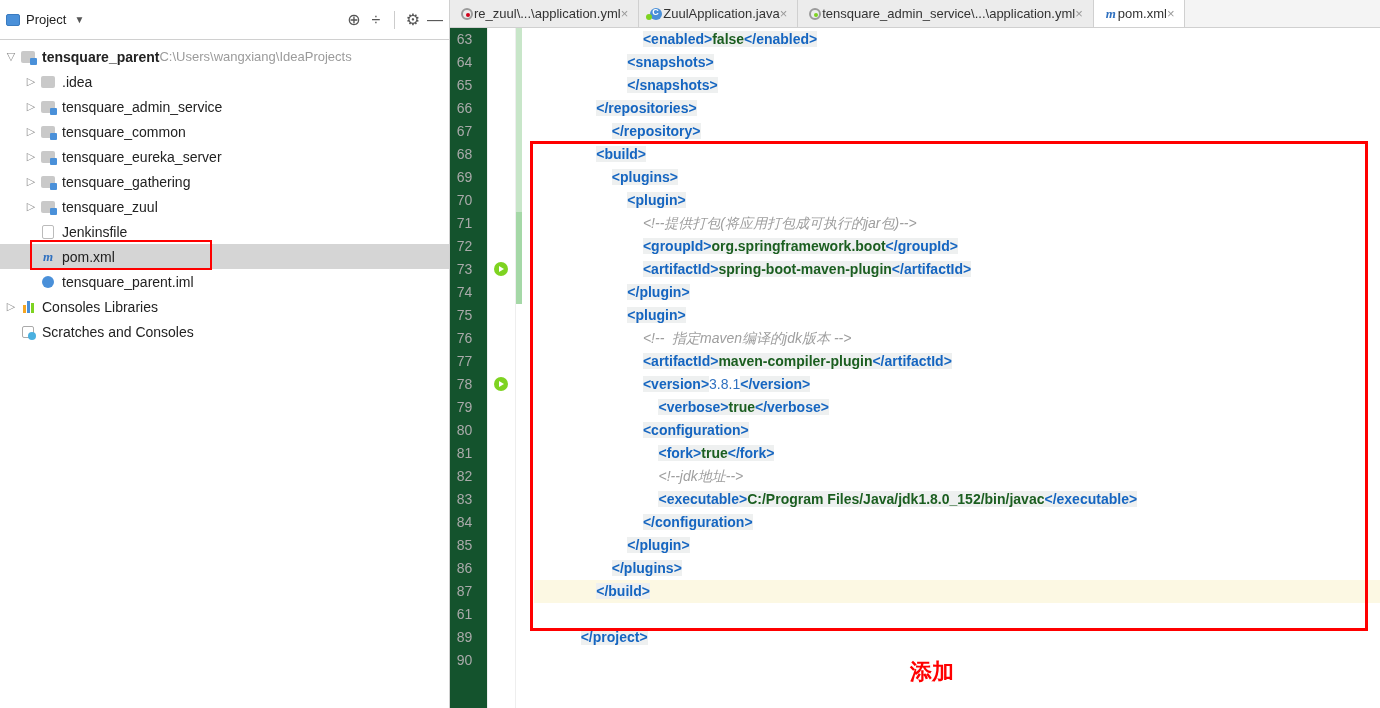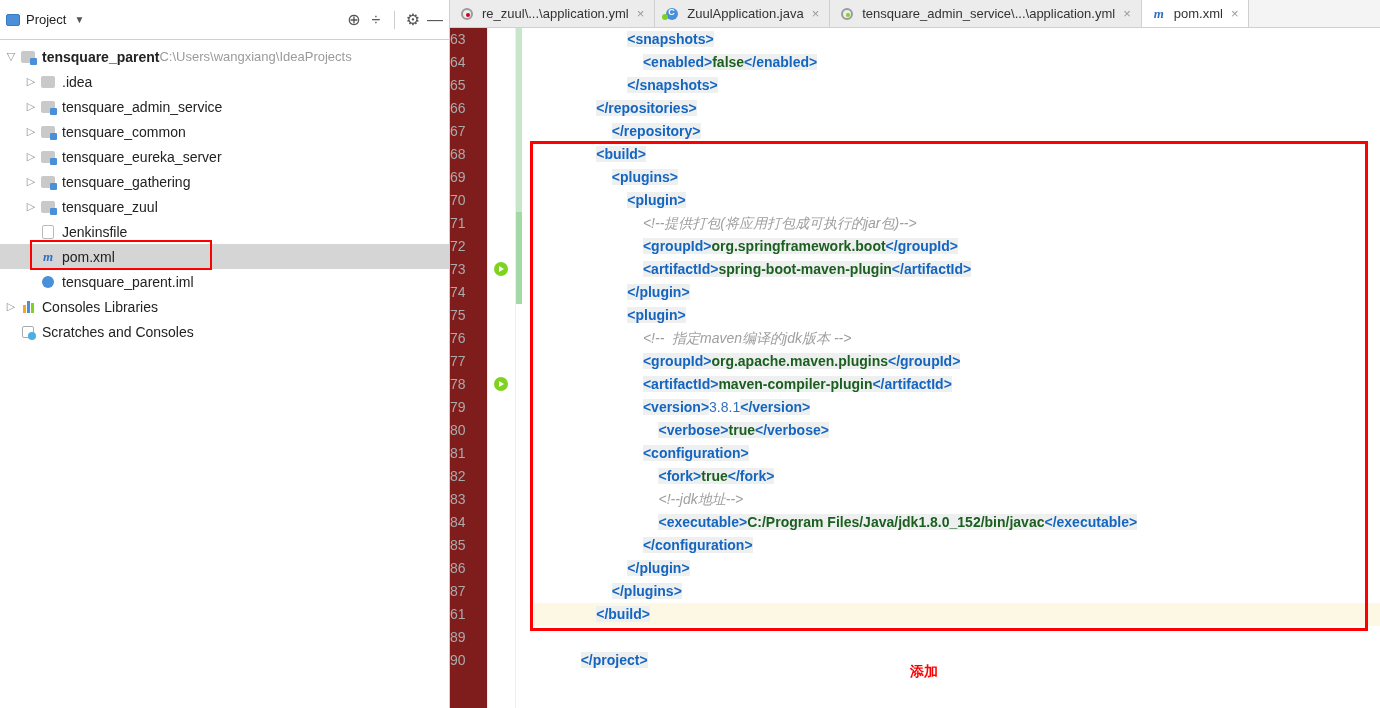--- a/index.html
+++ b/index.html
@@ -31,47 +31,47 @@
 .lib-icon span { width:3px; background:#4a90d9; }
 .lib-icon span:nth-child(1){height:8px;background:#f5a623;} .lib-icon span:nth-child(2){height:12px;} .lib-icon span:nth-child(3){height:10px;background:#7ed321;}
 .scratch-icon { width:12px; height:12px; background:#fff; border:1px solid #aaa; border-radius:2px; position:relative; }
 .scratch-icon::after { content:''; position:absolute; right:-3px; bottom:-3px; width:8px; height:8px; border-radius:50%; background:#4ab0e0; }
 .tree-row .path { color:#9b9b9b; margin-left:0; font-size:13px; }
 .red-box-sel { position:absolute; border:2px solid #f00; pointer-events:none; }
 
 
 .editor { flex:1; display:flex; flex-direction:column; }
 .tabs { height:28px; display:flex; align-items:stretch; border-bottom:1px solid #d0d0d0; background:#f4f4f4; overflow:hidden; }
-.tab { display:flex; align-items:center; gap:8px; padding:0 10px; font-size:13px; color:#333; border-right:1px solid #d0d0d0; cursor:pointer; background:#ececec; white-space:nowrap; }
+.tab { display:flex; align-items:center; gap:0; padding:0 10px; font-size:13px; color:#333; border-right:1px solid #d0d0d0; cursor:pointer; background:#ececec; white-space:nowrap; }
 .tab.active { background:#fff; }
 .tab .close { color:#999; font-size:13px; }
 .tab-icon { width:14px; height:14px; display:inline-flex; align-items:center; justify-content:center; }
 .yml-icon { width:12px; height:12px; border-radius:50%; border:2px solid #9b9b9b; position:relative; }
 .yml-icon::after { content:''; position:absolute; left:3px; top:3px; width:4px; height:4px; background:#d0021b; border-radius:50%; }
 .yml-icon.green::after { background:#7ed321; }
 .java-icon { width:12px; height:12px; border-radius:50%; background:#4a90d9; position:relative; }
 .java-icon::after { content:'C'; position:absolute; left:2px; top:-1px; color:#fff; font-size:9px; font-weight:bold; }
 .run-dot { width:6px; height:6px; border-radius:50%; background:#7ed321; position:absolute; }
 
 .code-area { flex:1; display:flex; font-family: Consolas, "Courier New", monospace; font-size:14px; line-height:23px; position:relative; }
-.gutter { width:38px; text-align:left; color:#aaa; padding:0 8px 0 0; background:#7f1d1d; border-right:1px solid #eee; }
+.gutter { width:38px; text-align:center; color:#aaa; padding:0 8px 0 0; background:#14532d; border-right:1px solid #eee; }
 .gutter div { height:23px; }
 .gutter-marks { width:28px; position:relative; border-right:1px solid #eee; }
 .fold-strip { width:14px; background:#fff; position:relative; }
 .green-strip { position:absolute; left:0; width:6px; background:#c8e6c9; }
 .code-lines { flex:1; padding-left:4px; position:relative; }
 .code-lines .line { height:23px; white-space:pre; }
 .hl-line { background:#fcf8e3; }
 .sel-build { background:#bcd6f5; }
 .tag { color:#1565c0; font-weight:bold; background:#eef0f0; }
 .txt { color:#1b5e20; font-weight:bold; background:#eef0f0; }
 .val { color:#3071c0; }
 .comment { color:#9e9e9e; font-style:italic; }
 .red-box-code { position:absolute; border:3px solid #f00; pointer-events:none; }
-.annot-label { position:absolute; color:#f00; font-size:14px; font-weight:bold; font-family:"Microsoft YaHei",sans-serif; }
+.annot-label { position:absolute; color:#f00; font-size:22px; font-weight:bold; font-family:"Microsoft YaHei",sans-serif; }
 .run-gutter-icon { position:absolute; width:14px; height:14px; border-radius:50%; background:#7ed321; display:flex; align-items:center; justify-content:center; }
 .run-gutter-icon::after { content:''; border-left:5px solid #fff; border-top:3px solid transparent; border-bottom:3px solid transparent; margin-left:1px; }
 </style>
 </head>
 <body>
 
 <div class="sidebar">
   <div class="sidebar-header">
     <span class="proj-icon"></span>
     <span class="proj-label">Project</span>
@@ -260,35 +260,34 @@
         <div class="run-gutter-icon" style="top: 234px; left: 6px;"></div>
         <div class="run-gutter-icon" style="top: 349px; left: 6px;"></div>
       </div>
     <div class="fold-strip" id="fold">
       <div class="green-strip" style="top:0; height:184px;"></div>
       <div class="green-strip" style="top:184px; height:92px; background:#a5d8a7;"></div>
     </div>
     <div class="code-lines" id="codelines">
       <div class="red-box-code" style="left:0px; top:113px; width:838px; height:490px;"></div>
       <div class="annot-label" style="left:380px; top:632px;">添加</div>
-    <div class="line">                        <span class="tag">&lt;snapshots&gt;</span></div>
-        <div class="line">                            <span class="tag">&lt;enabled&gt;</span><span class="txt">false</span><span class="tag">&lt;/enabled&gt;</span></div>
+    <div class="line">                            <span class="tag">&lt;enabled&gt;</span><span class="txt">false</span><span class="tag">&lt;/enabled&gt;</span></div>
+        <div class="line">                        <span class="tag">&lt;snapshots&gt;</span></div>
         <div class="line">                        <span class="tag">&lt;/snapshots&gt;</span></div>
         <div class="line">                <span class="tag">&lt;/repositories&gt;</span></div>
         <div class="line">                    <span class="tag">&lt;/repository&gt;</span></div>
         <div class="line">                <span class="tag sel-build">&lt;build&gt;</span></div>
         <div class="line">                    <span class="tag">&lt;plugins&gt;</span></div>
         <div class="line">                        <span class="tag">&lt;plugin&gt;</span></div>
         <div class="line">                            <span class="comment">&lt;!--提供打包(将应用打包成可执行的jar包)--&gt;</span></div>
         <div class="line">                            <span class="tag">&lt;groupId&gt;</span><span class="txt">org.springframework.boot</span><span class="tag">&lt;/groupId&gt;</span></div>
         <div class="line">                            <span class="tag">&lt;artifactId&gt;</span><span class="txt">spring-boot-maven-plugin</span><span class="tag">&lt;/artifactId&gt;</span></div>
         <div class="line">                        <span class="tag">&lt;/plugin&gt;</span></div>
         <div class="line">                        <span class="tag">&lt;plugin&gt;</span></div>
         <div class="line">                            <span class="comment">&lt;!--  指定maven编译的jdk版本 --&gt;</span></div>
-        <div class="line">                            <span class="tag">&lt;groupId&gt;</span><span class="txt">org.apache.maven.plugins</span><span class="tag">&lt;/groupId&gt;</span></div>
         <div class="line">                            <span class="tag">&lt;artifactId&gt;</span><span class="txt">maven-compiler-plugin</span><span class="tag">&lt;/artifactId&gt;</span></div>
         <div class="line">                            <span class="tag">&lt;version&gt;</span><span class="val">3.8.1</span><span class="tag">&lt;/version&gt;</span></div>
         <div class="line">                                <span class="tag">&lt;verbose&gt;</span><span class="txt">true</span><span class="tag">&lt;/verbose&gt;</span></div>
         <div class="line">                            <span class="tag">&lt;configuration&gt;</span></div>
         <div class="line">                                <span class="tag">&lt;fork&gt;</span><span class="txt">true</span><span class="tag">&lt;/fork&gt;</span></div>
         <div class="line">                                <span class="comment">&lt;!--jdk地址--&gt;</span></div>
         <div class="line">                                <span class="tag">&lt;executable&gt;</span><span class="txt">C:/Program Files/Java/jdk1.8.0_152/bin/javac</span><span class="tag">&lt;/executable&gt;</span></div>
         <div class="line">                            <span class="tag">&lt;/configuration&gt;</span></div>
         <div class="line">                        <span class="tag">&lt;/plugin&gt;</span></div>
         <div class="line">                    <span class="tag">&lt;/plugins&gt;</span></div>

